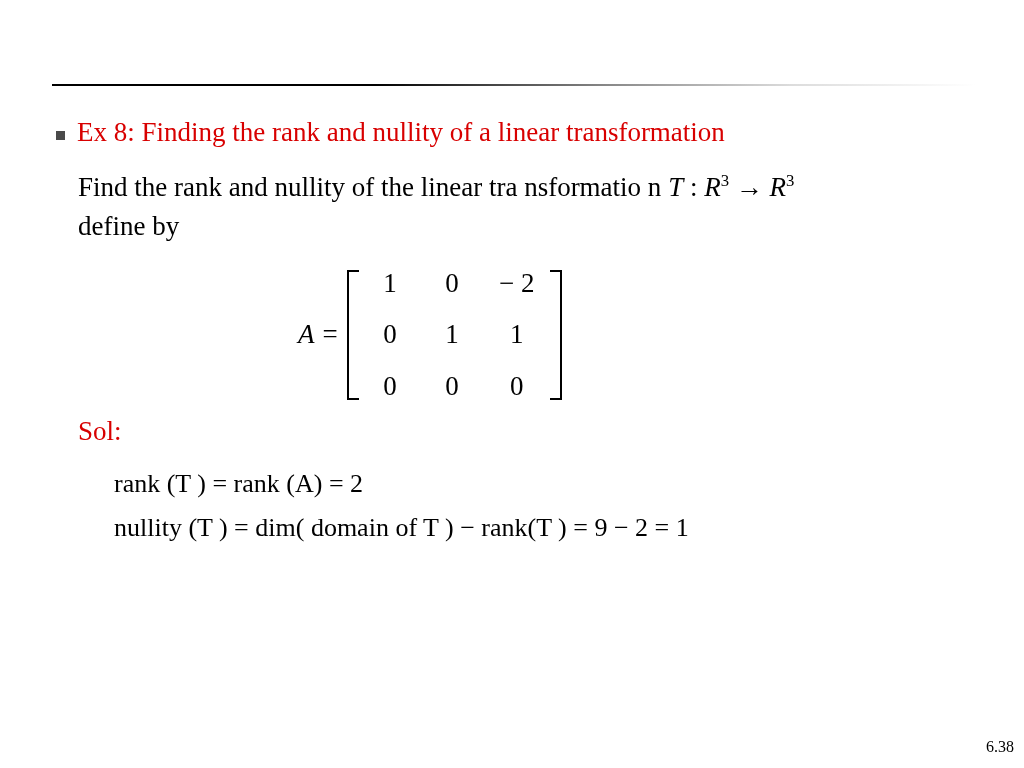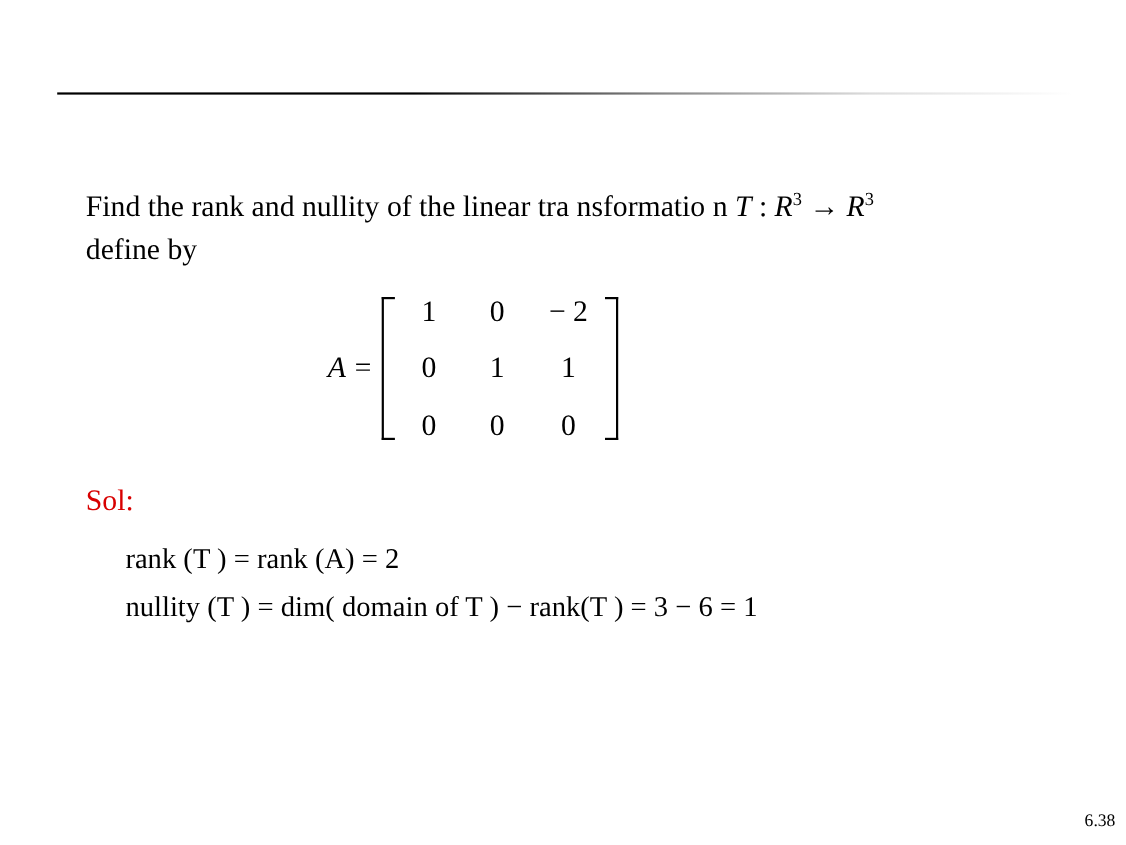--- a/index.html
+++ b/index.html
@@ -87,21 +87,20 @@
     font-size: 27px;
   }
   table.mat td {
     padding: 6px 16px;
     text-align: center;
     min-width: 30px;
   }
   .sol-label {
     color: #d80000;
     font-size: 27px;
-    margin-top: 24px;
   }
   .eqns {
     margin-left: 36px;
     margin-top: 14px;
     font-size: 26px;
   }
   .eqns div { margin: 6px 0; }
   .note {
     color: #d80000;
     font-size: 24px;
@@ -124,20 +123,24 @@
     font-family: "Segoe UI Symbol", "Arial Unicode MS", serif;
   }
 </style>
 </head>
 <body>
 
 <div class="page">
 
   <div class="rule"></div>
 
+  <div class="bullet-row">
+    <div class="bullet"></div>
+    <div class="title">Ex 8: Finding the rank and nullity of a linear transformation</div>
+  </div>
 
   <div class="body">
 
     <div class="problem">
       <span>Find  the rank and nullity  of  the linear tra nsformatio n </span><span class="italic">T</span><span> : </span><span class="italic">R</span><span class="sup">3</span><span class="arrow"> → </span><span class="italic">R</span><span class="sup">3</span>
       <br>
       <span>define  by</span>
     </div>
 
     <div class="matrix-row">
@@ -162,21 +165,21 @@
         </tr>
       </tbody>
         </table>
       <span class="brk right"></span>
     </div>
 
     <div class="sol-label">Sol:</div>
 
     <div class="eqns">
       <div>rank (T ) = rank (A) = 2</div>
-      <div>nullity  (T ) = dim( domain  of T ) − rank(T ) = 3 − 6 = 1</div>
+      <div>nullity  (T ) = dim( domain  of T ) − rank(T ) = 9 − 2 = 1</div>
     </div>
 
 
   </div>
 
   <div class="pagenum">6.38</div>
 
 </div>
 
 </body></html>

